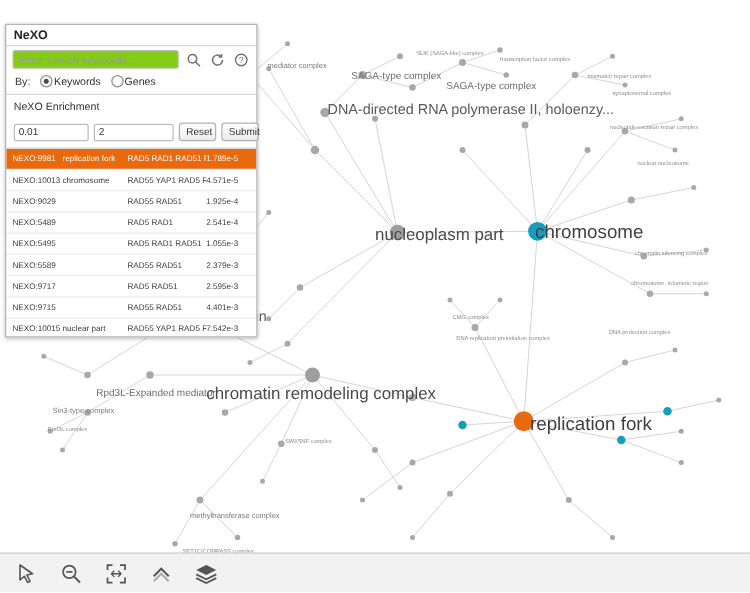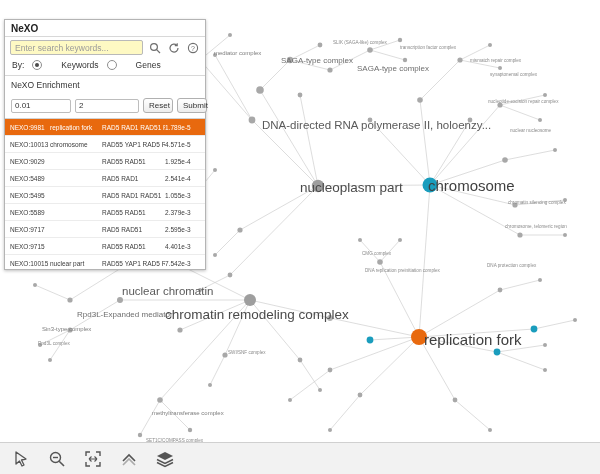--- a/index.html
+++ b/index.html
@@ -31,21 +31,21 @@
   .net-label {
     position: absolute;
     color: #555555;
     white-space: nowrap;
     font-family: "Liberation Sans", sans-serif;
     pointer-events: none;
   }
   .net-label.tiny { font-size: 4.6px; color: #8a8a8a; }
   .net-label.small { font-size: 6px; color: #7d7d7d; }
   .net-label.med { font-size: 8px; color: #6e6e6e; }
-  .net-label.big { font-size: 11.5px; color: #5a5a5a; margin-top: 37px; }
+  .net-label.big { font-size: 11.5px; color: #5a5a5a; }
   .net-label.huge { font-size: 13.5px; color: #4a4a4a; }
   .net-label.giant { font-size: 15px; color: #3f3f3f; }
 
   
   #panel {
     position: absolute;
     left: 4px;
     top: 19px;
     width: 200px;
     background: #ffffff;
@@ -72,21 +72,21 @@
     gap: 4px;
   }
   #search-input {
     flex: 1;
     height: 15px;
     border: 1px solid #b9b9b9;
     border-radius: 2px;
     font-size: 8.5px;
     padding: 0 4px;
     color: #555;
-    background: #fef9c3;
+    background: #84cc16;
     box-sizing: border-box;
     font-family: "Liberation Sans", sans-serif;
   }
   #search-input::placeholder { color: #9a9a9a; }
   .tool-icon {
     width: 15px;
     height: 15px;
     display: inline-flex;
     align-items: center;
     justify-content: center;
@@ -97,21 +97,21 @@
     display: flex;
     align-items: center;
     gap: 8px;
     padding: 2px 7px 5px 7px;
     font-size: 8.5px;
     color: #333;
   }
   .radio {
     display: inline-flex;
     align-items: center;
-    gap: 19px;
+    gap: 1px;
     cursor: pointer;
   }
   .radio .dot {
     width: 8px;
     height: 8px;
     border-radius: 50%;
     border: 1px solid #8e8e8e;
     background: #fff;
     display: inline-block;
     position: relative;

